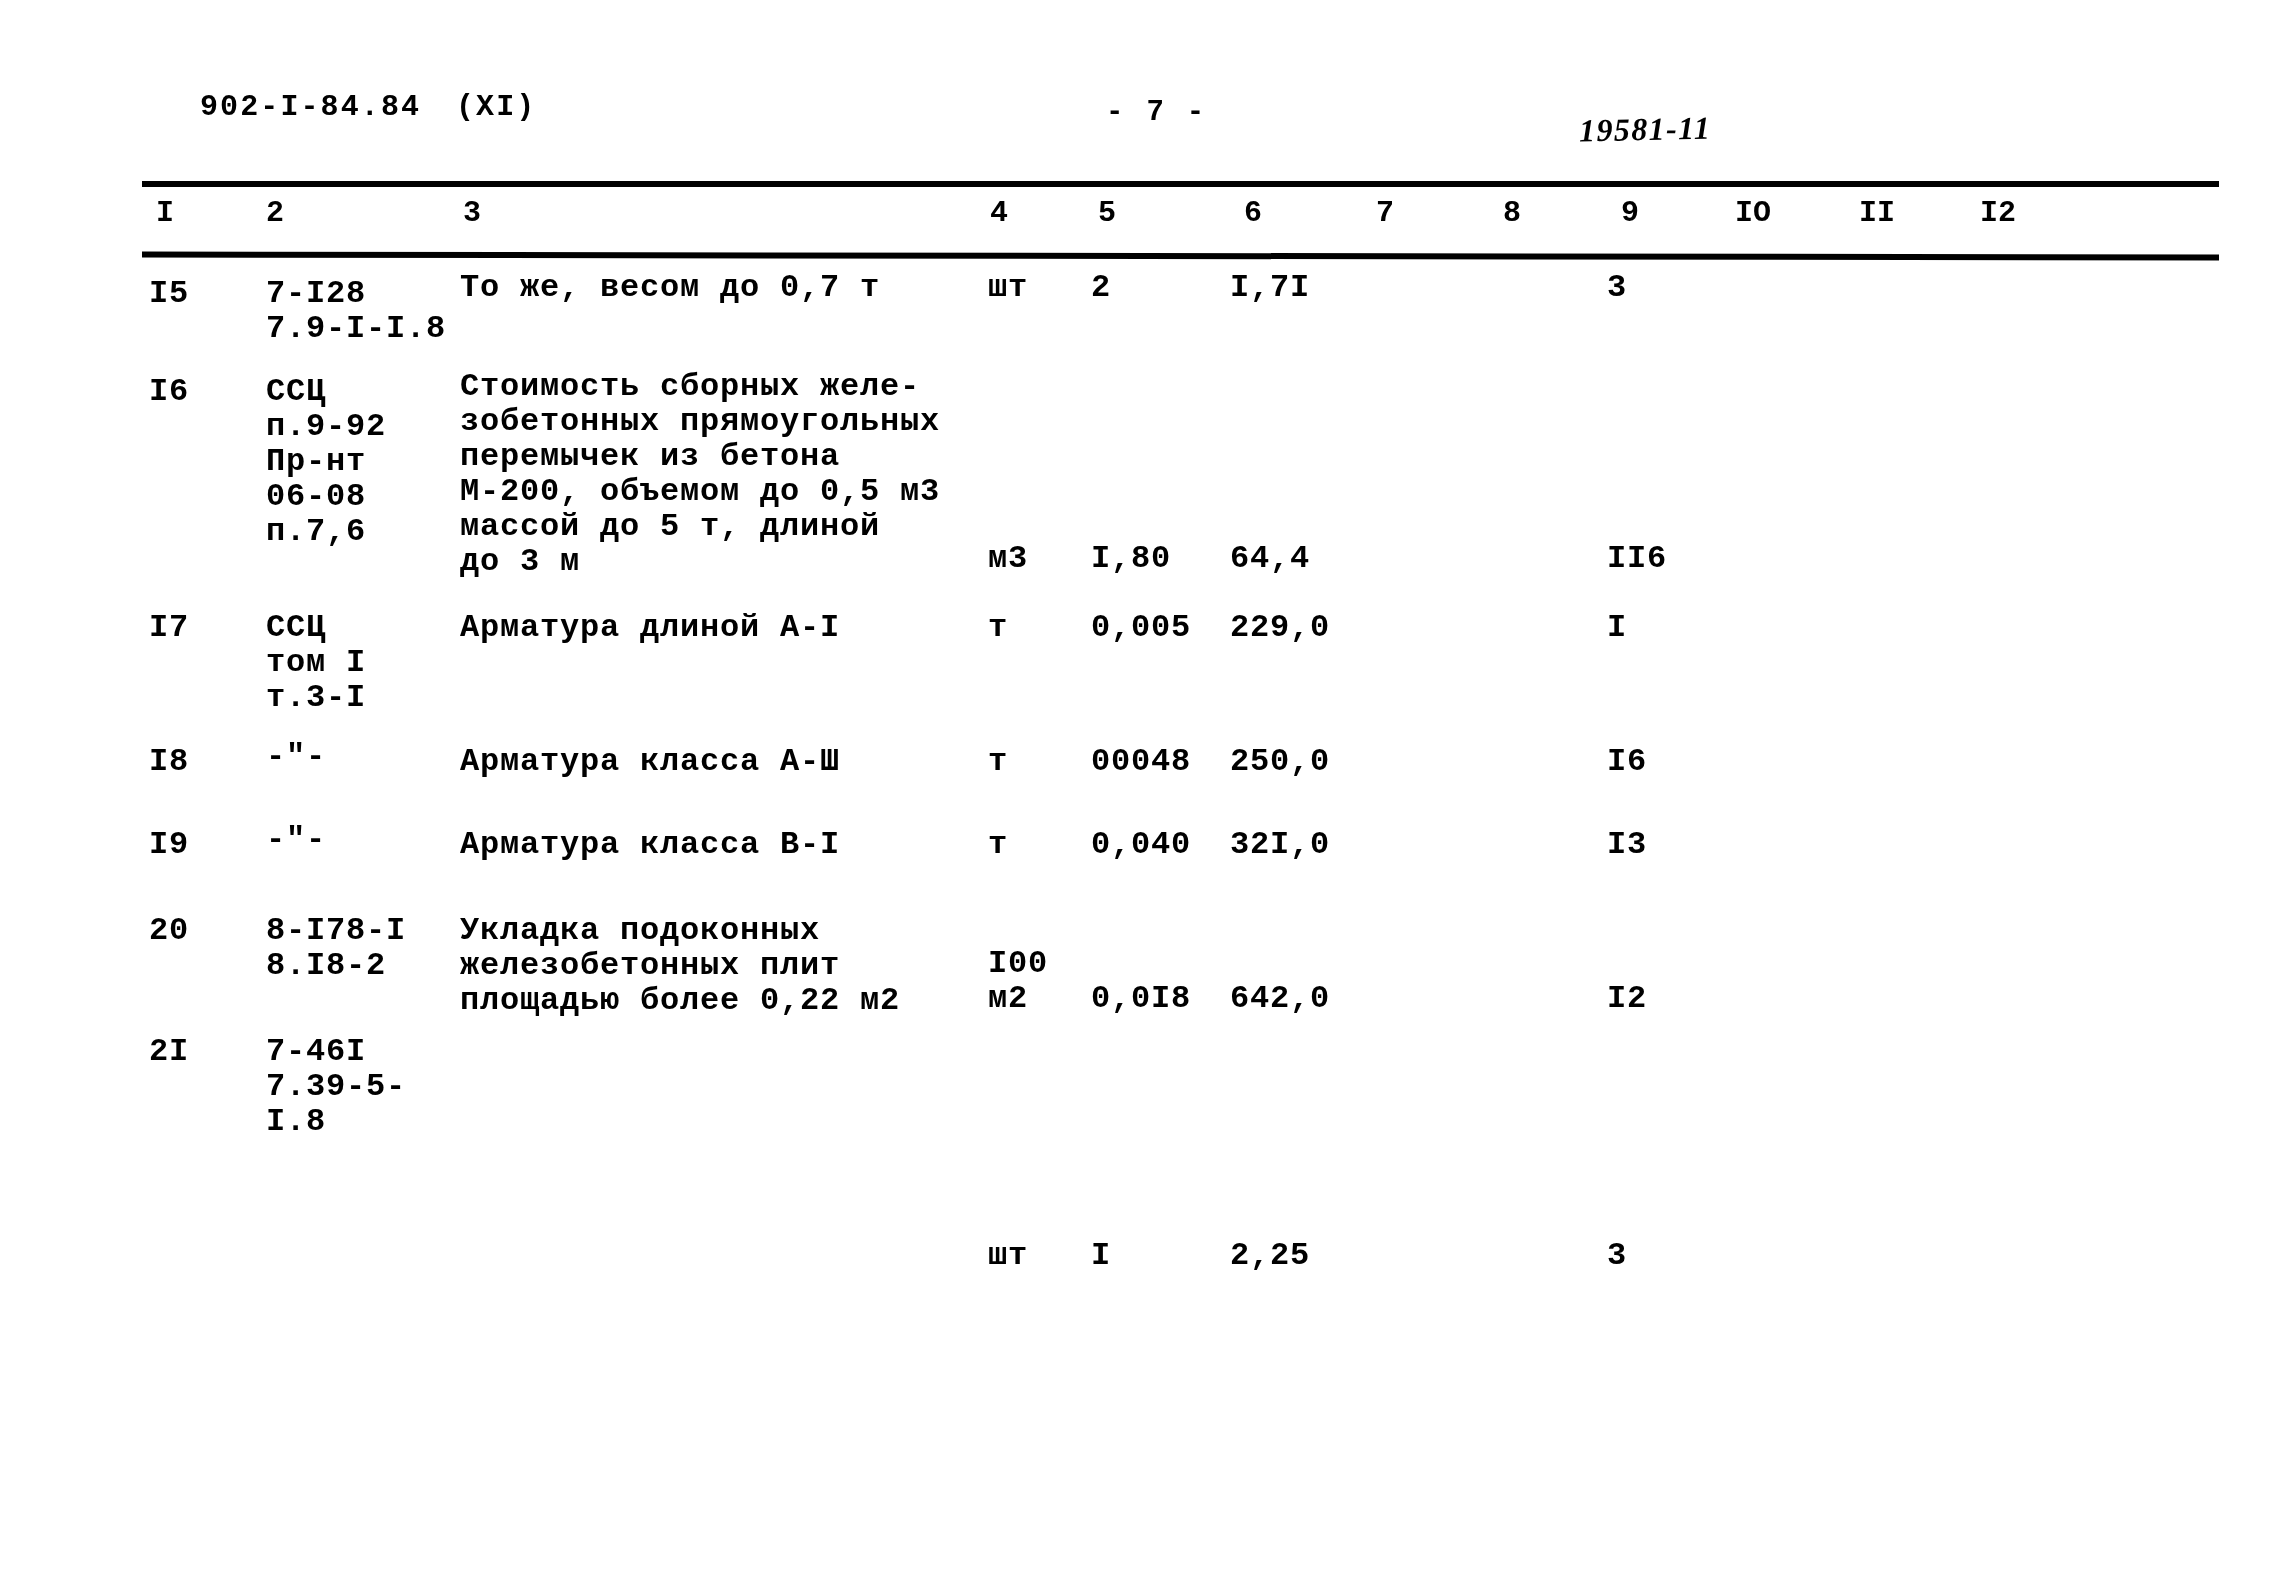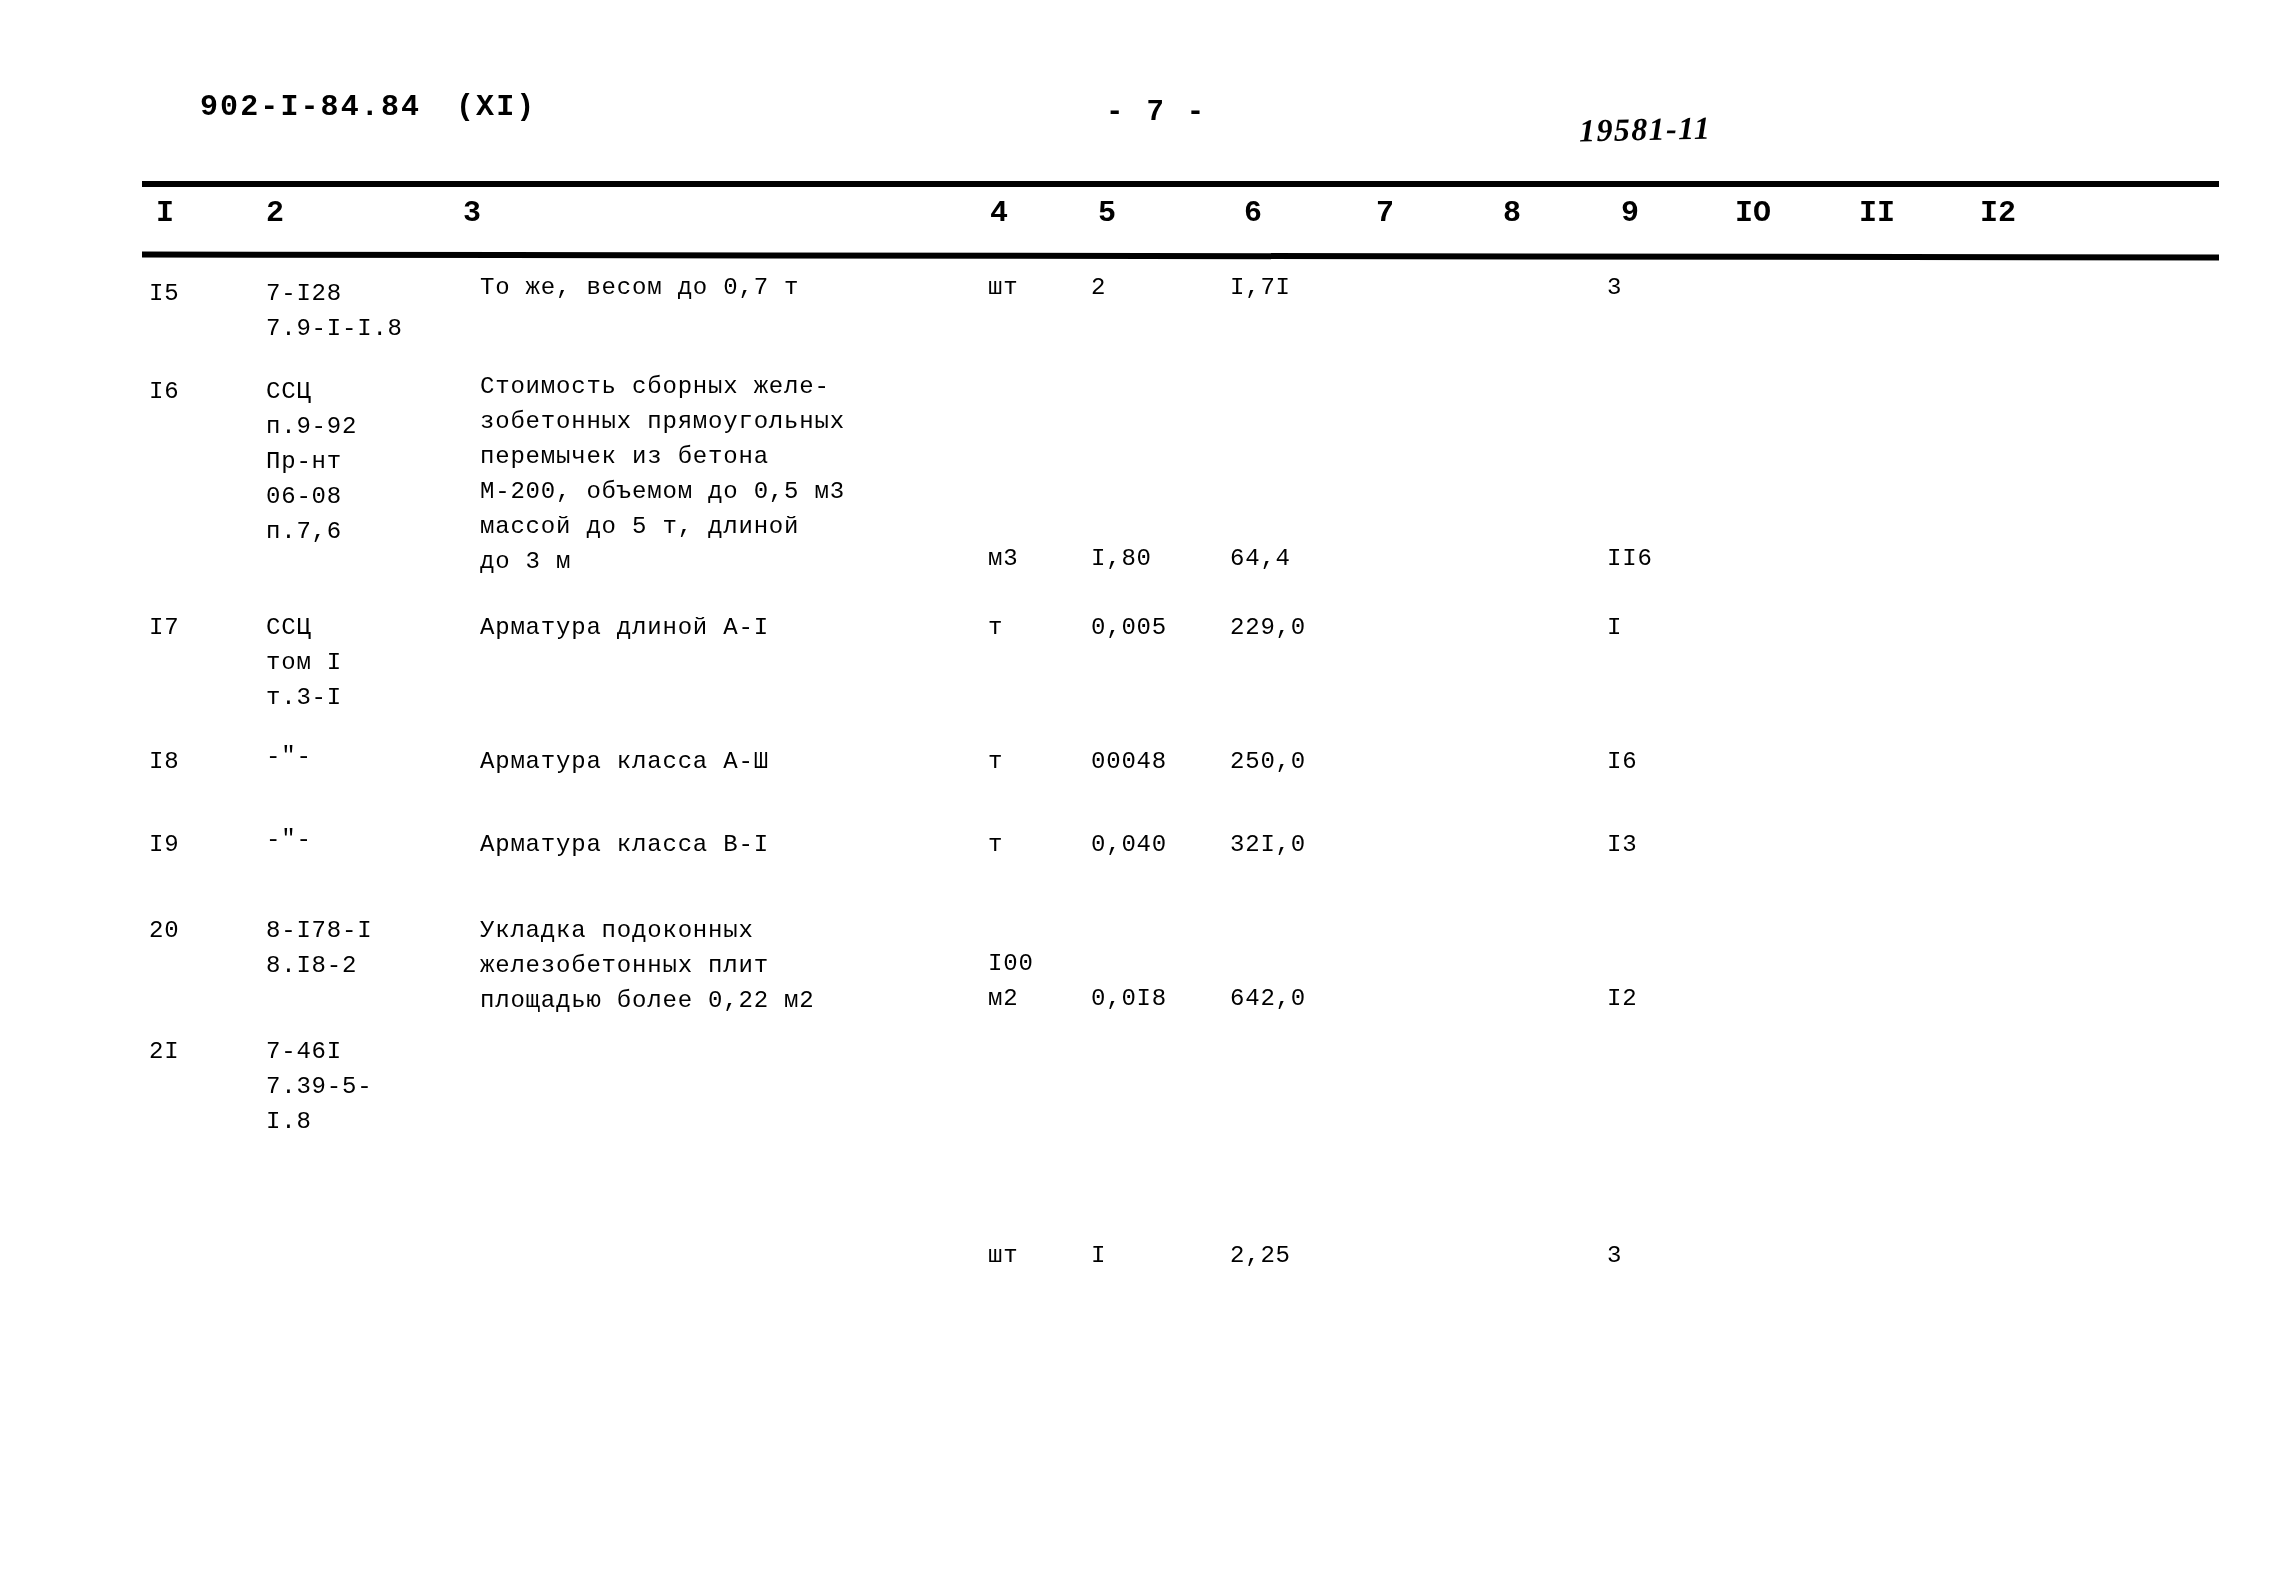--- a/index.html
+++ b/index.html
@@ -98,28 +98,28 @@
     left: 0;
     width: 2295px;
   }
   .row {
     position: relative;
     width: 2295px;
   }
   .cell {
     position: absolute;
     white-space: pre;
-    font-size: 24px;
-    font-weight: normal;
+    font-size: 32px;
+    font-weight: bold;
     letter-spacing: 0.8px;
     line-height: 35px;
   }
   .c-num   { left: 149px;  }
   .c-code  { left: 266px;  }
-  .c-desc  { left: 460px; margin-left: 20px;  }
+  .c-desc  { left: 460px;  }
   .c-unit  { left: 988px; }
   .c-qty   { left: 1091px; text-align: left; }
   .c-price { left: 1230px; }
   .c-9     { left: 1607px; }
 
   .desc-block { line-height: 35px; }
   .code-block { line-height: 35px; }
   .unit-block { line-height: 35px; }
 
   .note-line {

